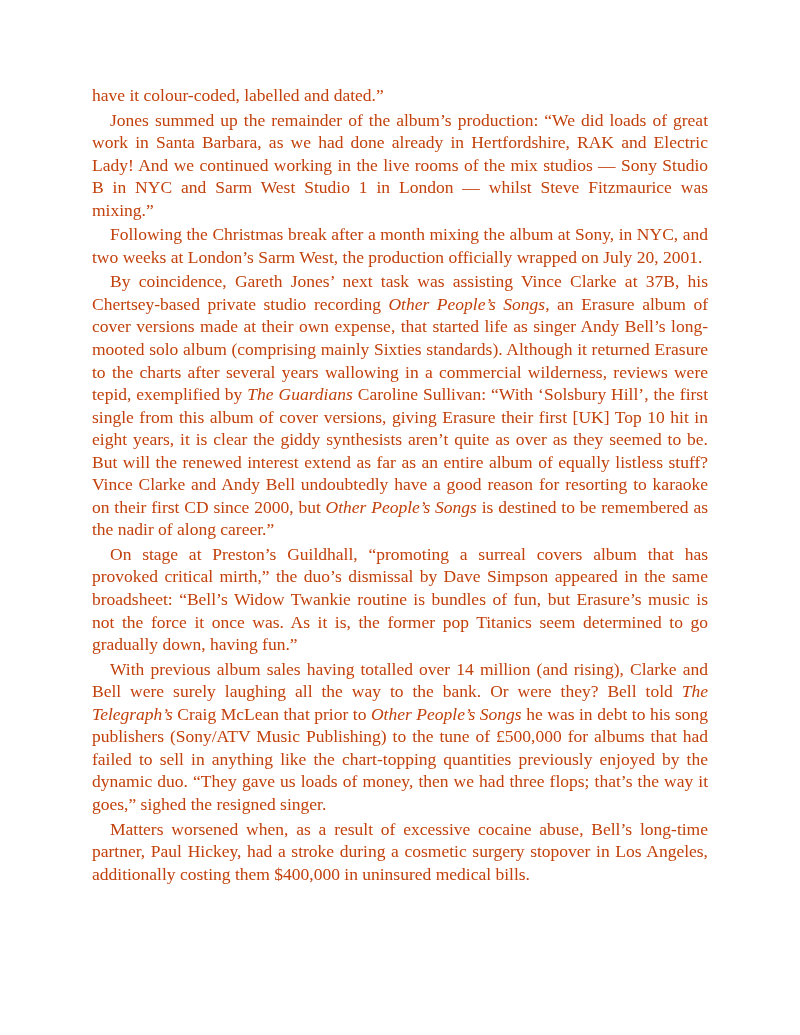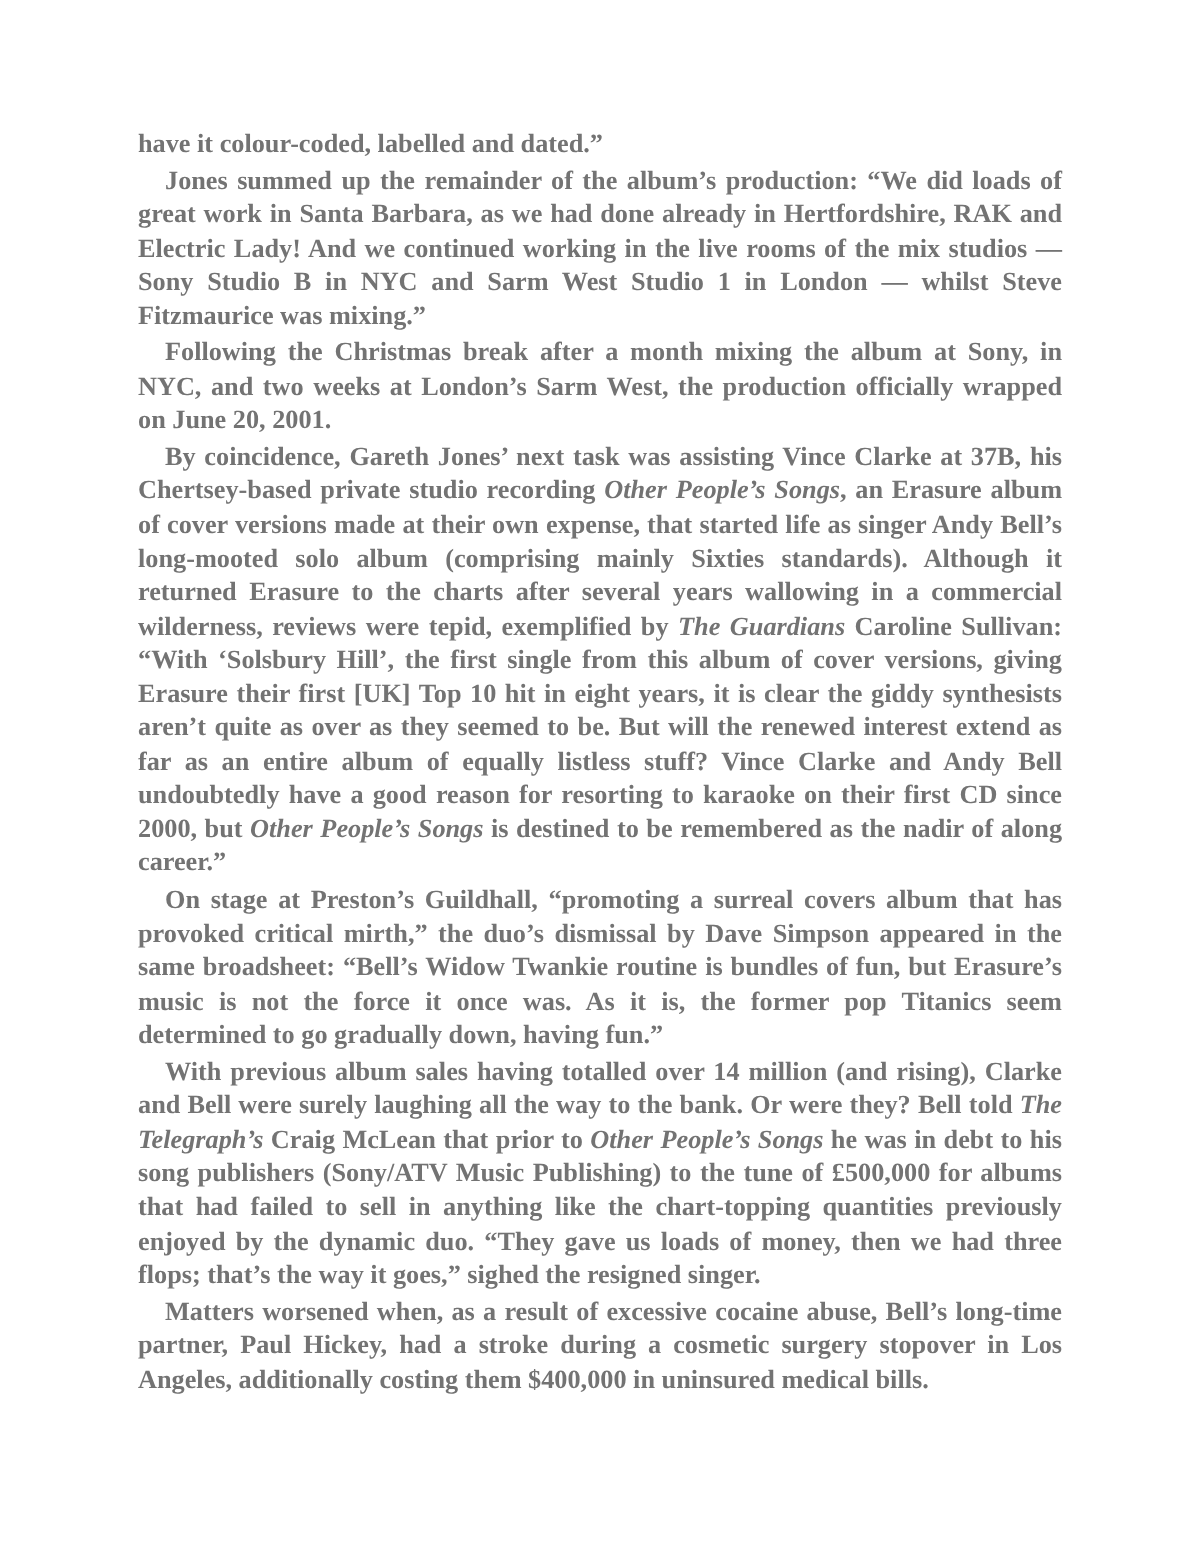--- a/index.html
+++ b/index.html
@@ -41,22 +41,22 @@
     text-indent: 18px;
   }
   .para em {
     font-style: italic;
   }
 </style>
 </head>
 <body>
 
 <div class="page">
-  <div class="page-text" style="color: #737373; font-weight: bold;">
+  <div class="page-text" style="color: #c2410c;">
       <p class="para"><span>have it colour-coded, labelled and dated.”</span></p>
       <p class="para indent"><span>Jones summed up the remainder of the album’s production: “We did loads of great work in Santa Barbara, as we had done already in Hertfordshire, RAK and Electric Lady! And we continued working in the live rooms of the mix studios — Sony Studio B in NYC and Sarm West Studio 1 in London — whilst Steve Fitzmaurice was mixing.”</span></p>
-      <p class="para indent"><span>Following the Christmas break after a month mixing the album at Sony, in NYC, and two weeks at London’s Sarm West, the production officially wrapped on June 20, 2001.</span></p>
+      <p class="para indent"><span>Following the Christmas break after a month mixing the album at Sony, in NYC, and two weeks at London’s Sarm West, the production officially wrapped on July 20, 2001.</span></p>
       <p class="para indent"><span>By coincidence, Gareth Jones’ next task was assisting Vince Clarke at 37B, his Chertsey-based private studio recording </span><em>Other People’s Songs</em><span>, an Erasure album of cover versions made at their own expense, that started life as singer Andy Bell’s long-mooted solo album (comprising mainly Sixties standards). Although it returned Erasure to the charts after several years wallowing in a commercial wilderness, reviews were tepid, exemplified by </span><em>The Guardians</em><span> Caroline Sullivan: “With ‘Solsbury Hill’, the first single from this album of cover versions, giving Erasure their first [UK] Top 10 hit in eight years, it is clear the giddy synthesists aren’t quite as over as they seemed to be. But will the renewed interest extend as far as an entire album of equally listless stuff? Vince Clarke and Andy Bell undoubtedly have a good reason for resorting to karaoke on their first CD since 2000, but </span><em>Other People’s Songs</em><span> is destined to be remembered as the nadir of along career.”</span></p>
       <p class="para indent"><span>On stage at Preston’s Guildhall, “promoting a surreal covers album that has provoked critical mirth,” the duo’s dismissal by Dave Simpson appeared in the same broadsheet: “Bell’s Widow Twankie routine is bundles of fun, but Erasure’s music is not the force it once was. As it is, the former pop Titanics seem determined to go gradually down, having fun.”</span></p>
       <p class="para indent"><span>With previous album sales having totalled over 14 million (and rising), Clarke and Bell were surely laughing all the way to the bank. Or were they? Bell told </span><em>The Telegraph’s</em><span> Craig McLean that prior to </span><em>Other People’s Songs</em><span> he was in debt to his song publishers (Sony/ATV Music Publishing) to the tune of £500,000 for albums that had failed to sell in anything like the chart-topping quantities previously enjoyed by the dynamic duo. “They gave us loads of money, then we had three flops; that’s the way it goes,” sighed the resigned singer.</span></p>
       <p class="para indent"><span>Matters worsened when, as a result of excessive cocaine abuse, Bell’s long-time partner, Paul Hickey, had a stroke during a cosmetic surgery stopover in Los Angeles, additionally costing them $400,000 in uninsured medical bills.</span></p>
     </div>
 </div>
 
 </body></html>

